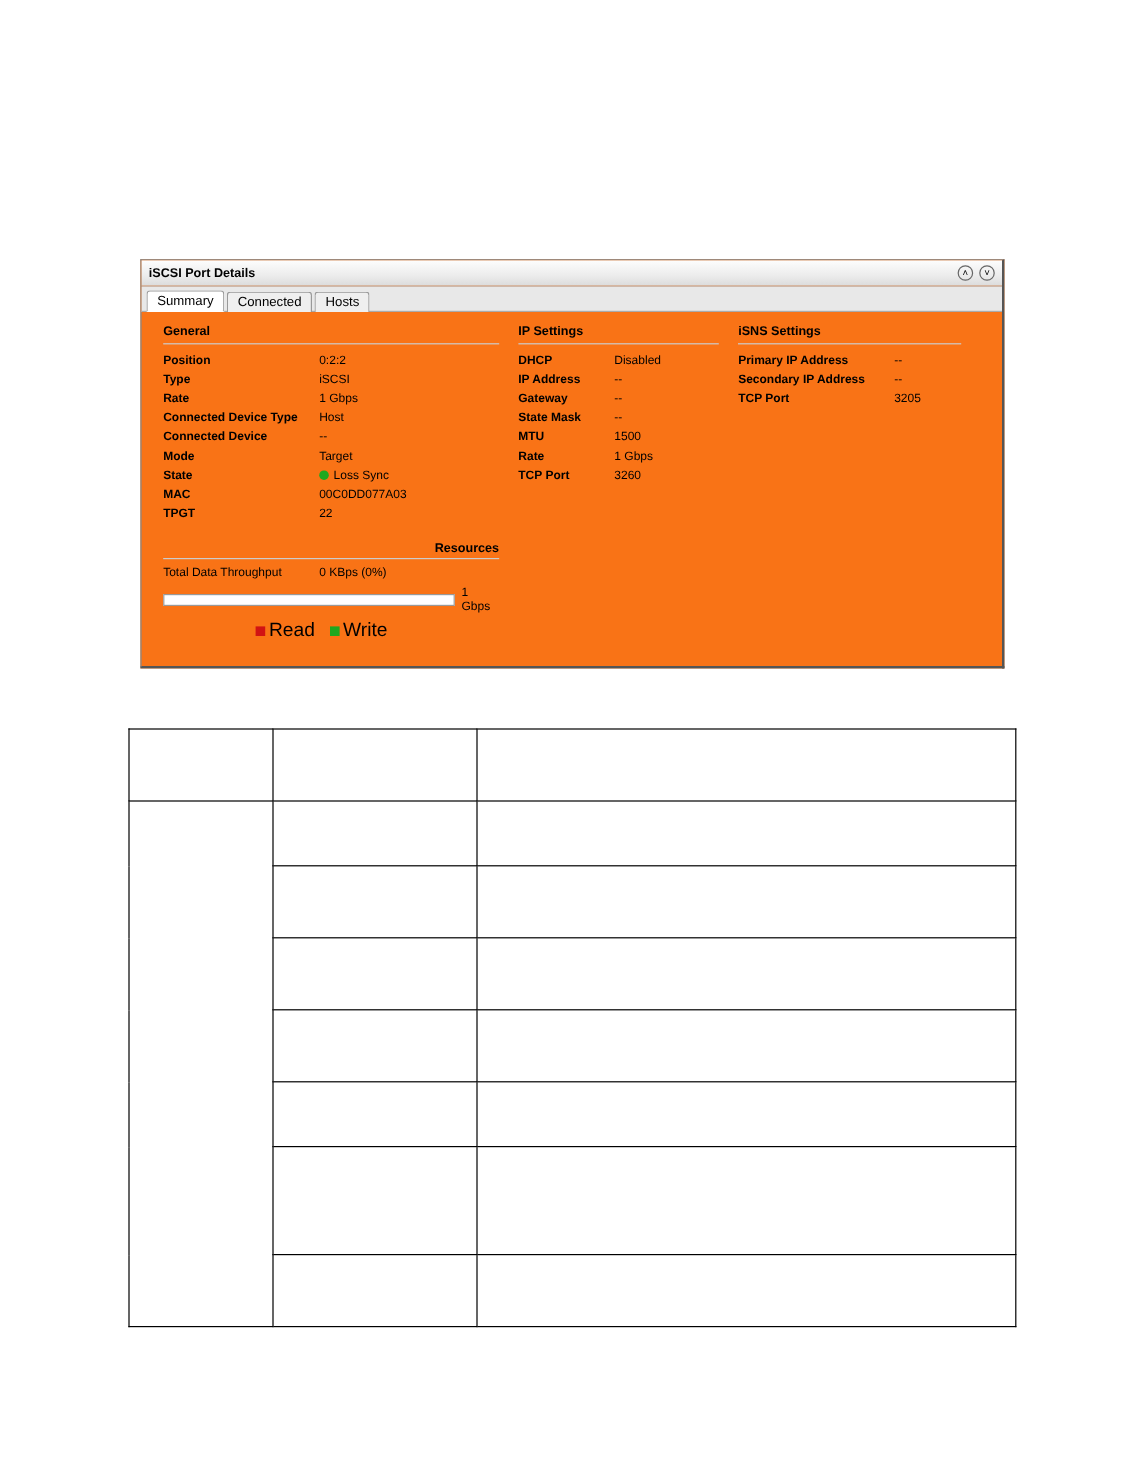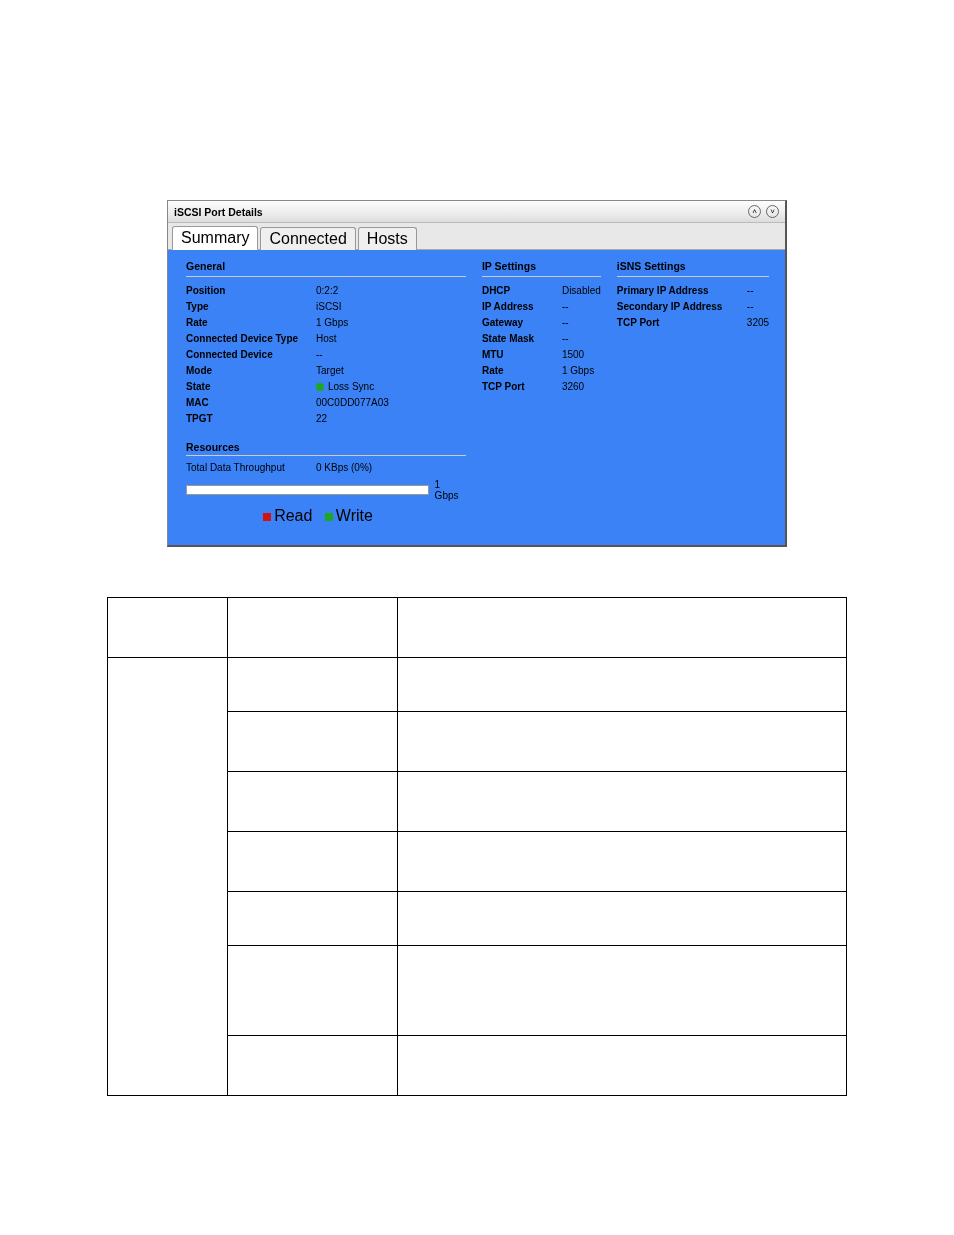--- a/index.html
+++ b/index.html
@@ -12,23 +12,23 @@
   }
   .page {
     padding: 200px 100px 100px 100px;
     font-size: 11px;
     color: #000;
   }
   .panel-outer {
     border: 1px solid #888;
     border-right: 2px solid #555;
     border-bottom: 2px solid #555;
-    width: 620px;
-    margin: 0 auto;
-    background: #3b82f6;
+    width: 720px;
+    margin: 16px auto;
+    background: #f97316;
   }
   .panel-titlebar {
     background: linear-gradient(to bottom, #fdfdfd 0%, #ececec 60%, #dcdcdc 100%);
     border-bottom: 1px solid #bbb;
     padding: 4px 6px;
     display: flex;
     align-items: center;
     justify-content: space-between;
   }
   .panel-title {
@@ -48,21 +48,21 @@
   }
   .tabs-row {
     display: flex;
     align-items: flex-end;
     background: #e8e8e8;
     padding: 2px 4px 0 4px;
     border-bottom: 1px solid #aaa;
   }
   .tab {
     padding: 2px 8px;
-    font-size: 16px;
+    font-size: 11px;
     border: 1px solid #999;
     border-bottom: none;
     border-top-left-radius: 3px;
     border-top-right-radius: 3px;
     background: #efefef;
     margin-right: 2px;
     position: relative;
     top: 1px;
     cursor: pointer;
   }
@@ -97,20 +97,21 @@
     border-radius: 50%;
     margin-right: 4px;
     vertical-align: middle;
   }
   .resources-head {
     font-weight: bold;
     font-size: 10.5px;
     padding-bottom: 2px;
     margin: 14px 0 6px 0;
     border-bottom: 1px solid #ccc;
+    text-align: right;
   }
   .throughput-row {
     display: flex;
     align-items: center;
     font-size: 10px;
     margin-bottom: 6px;
   }
   .throughput-row .k { font-weight: normal; width: 130px; }
   .barwrap { display: flex; align-items: center; }
   .bar {

